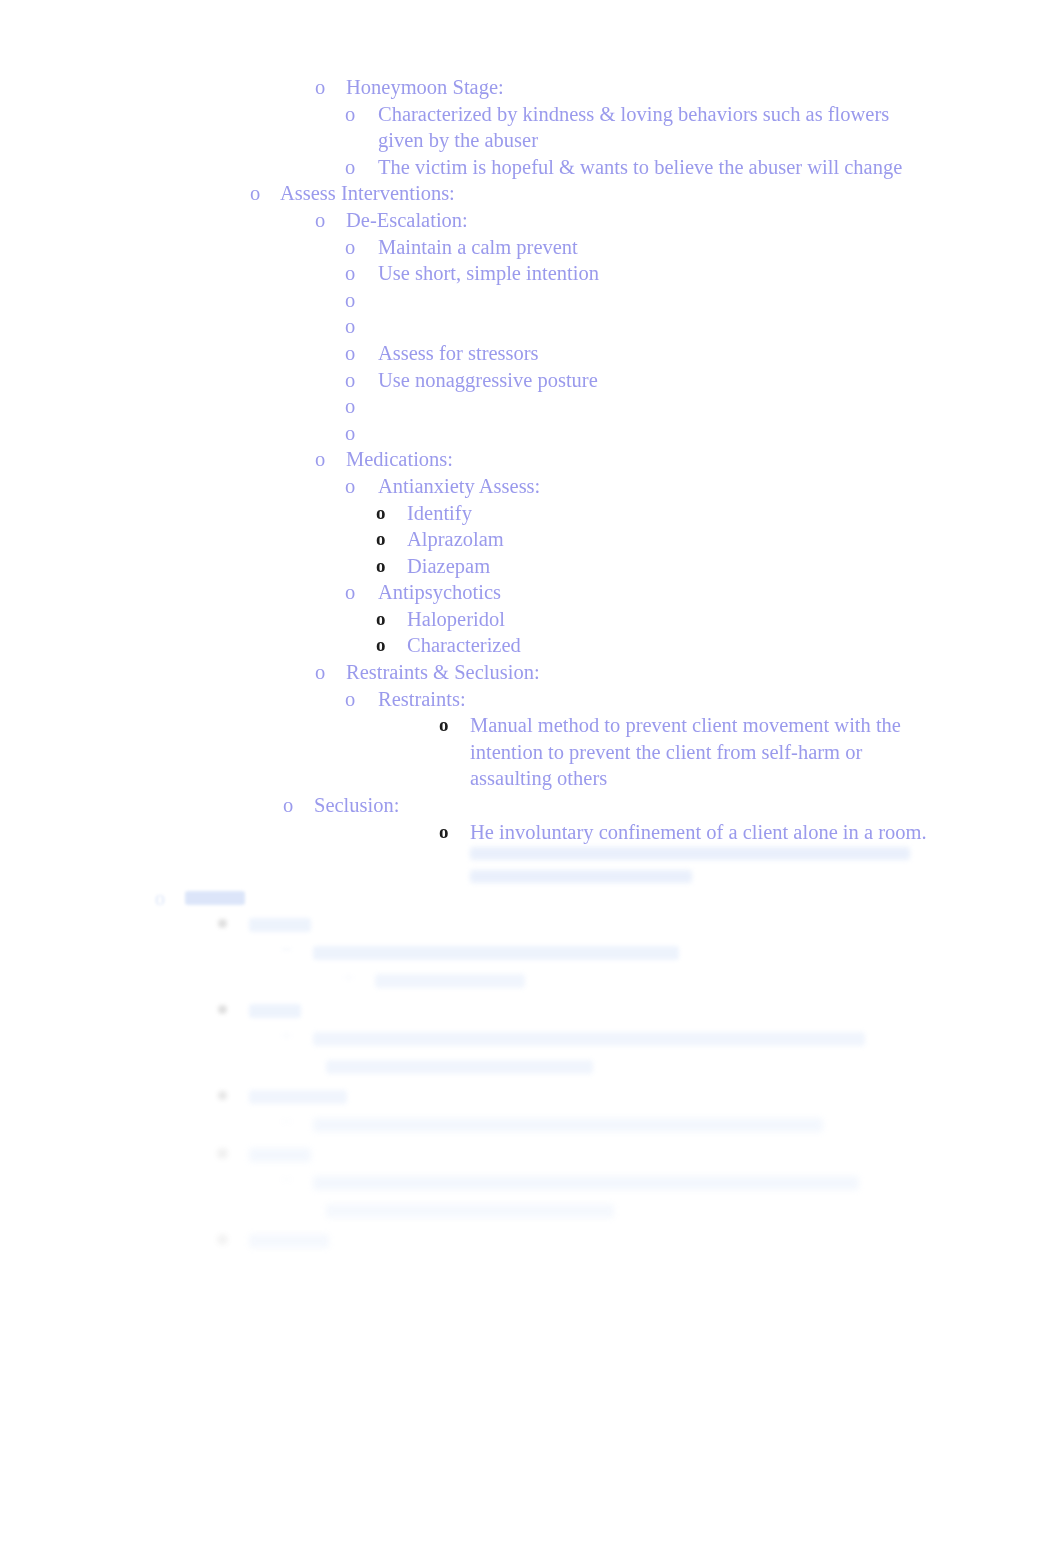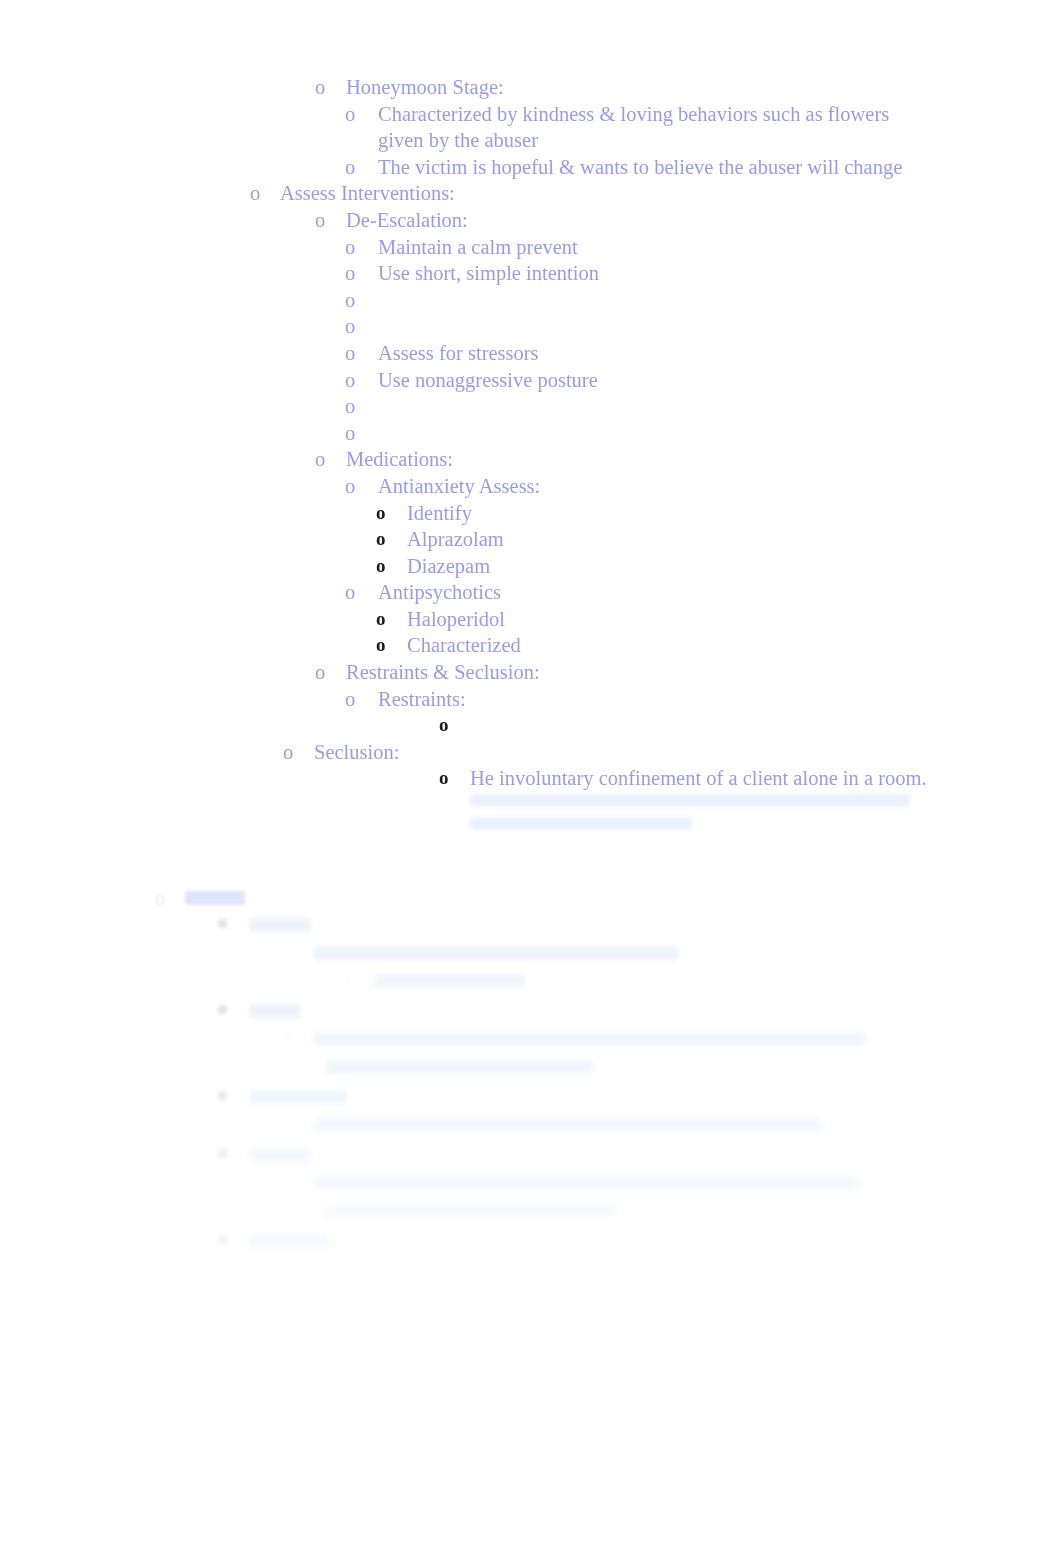--- a/index.html
+++ b/index.html
@@ -224,20 +224,21 @@
       <span class="txt">Restraints &amp; Seclusion:</span>
     </div>
 
     <div class="row lvl3 gap-c">
       <span class="marker">o</span>
       <span class="txt">Restraints:</span>
     </div>
 
     <div class="row lvl5 gap-d">
       <span class="marker dark">o</span>
+      <span class="txt wrap-manual">Manual method to prevent client movement with the intention to prevent the client from self-harm or assaulting others</span>
     </div>
 
     <div class="row lvl2b gap-b">
       <span class="marker">o</span>
       <span class="txt">Seclusion:</span>
     </div>
 
     <div class="row lvl5 gap-d">
       <span class="marker dark">o</span>
       <span class="txt">He involuntary confinement of a client alone in a room.</span>

